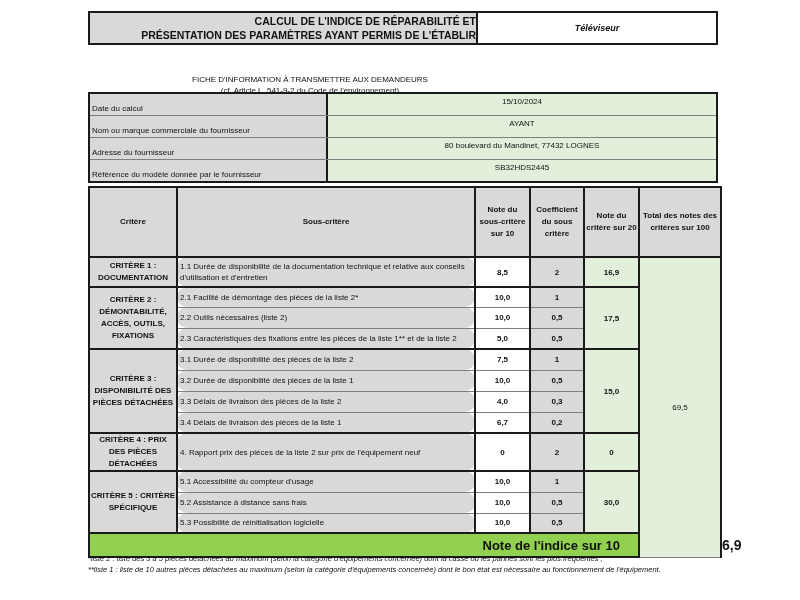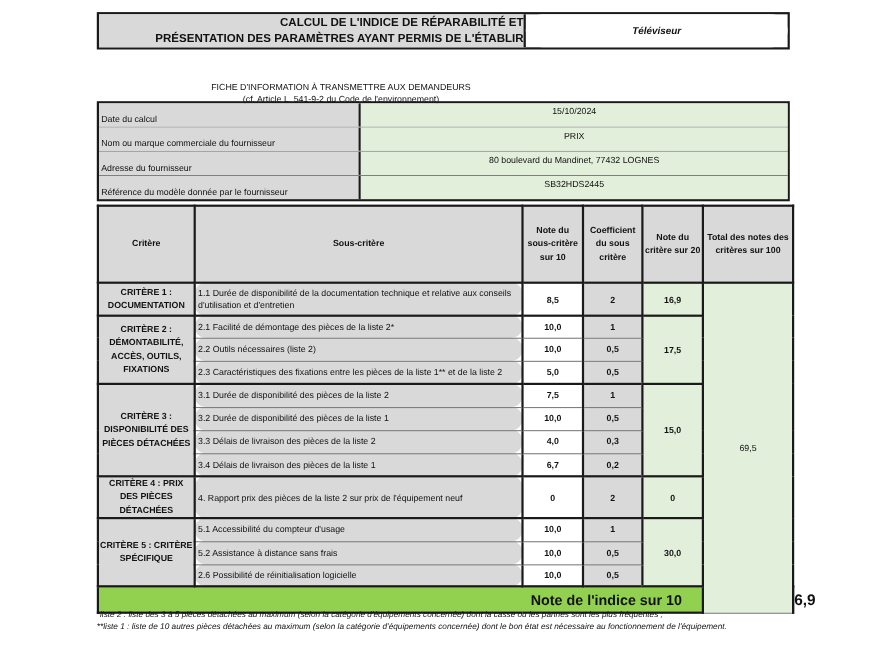--- a/index.html
+++ b/index.html
@@ -55,21 +55,21 @@
   <div>(cf. Article L. 541-9-2 du Code de l'environnement)</div>
 </div>
 
 <div class="abs info">
   <div class="info-row">
     <div class="info-label">Date du calcul</div>
     <div class="info-value">15/10/2024</div>
   </div>
   <div class="info-row">
     <div class="info-label">Nom ou marque commerciale du fournisseur</div>
-    <div class="info-value">PRIX</div>
+    <div class="info-value">AYANT</div>
   </div>
   <div class="info-row">
     <div class="info-label">Adresse du fournisseur</div>
     <div class="info-value">80 boulevard du Mandinet, 77432 LOGNES</div>
   </div>
   <div class="info-row">
     <div class="info-label">Référence du modèle donnée par le fournisseur</div>
     <div class="info-value">SB32HDS2445</div>
   </div>
 </div>
@@ -157,21 +157,21 @@
     <td class="note thick-r">10,0</td>
     <td class="coef thick-r">1</td>
     <td class="n20 thick-r thick-b" rowspan="3">30,0</td>
   </tr>
   <tr style="height:21px">
     <td class="sub thick-r">5.2 Assistance à distance sans frais</td>
     <td class="note thick-r">10,0</td>
     <td class="coef thick-r">0,5</td>
   </tr>
   <tr style="height:20px">
-    <td class="sub thick-r thick-b">2.6 Possibilité de réinitialisation logicielle</td>
+    <td class="sub thick-r thick-b">5.3 Possibilité de réinitialisation logicielle</td>
     <td class="note thick-r thick-b">10,0</td>
     <td class="coef thick-r thick-b">0,5</td>
   </tr>
 
   <tr class="final-row">
     <td class="final-label thick-l thick-t thick-b thick-r" colspan="5">Note de l'indice sur 10</td>
     <td class="final-value thick-t thick-b thick-r">6,9</td>
   </tr>
 </tbody>
   </table>

